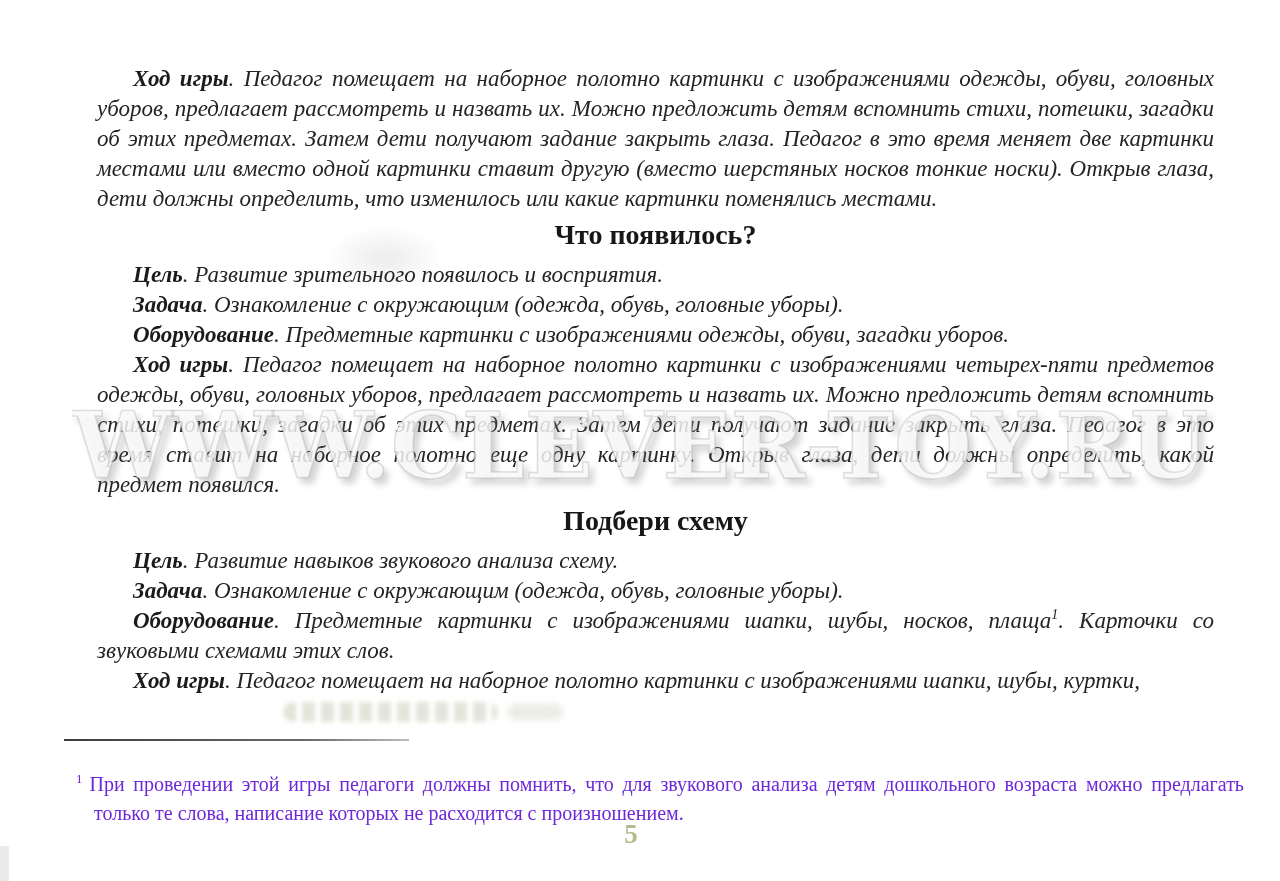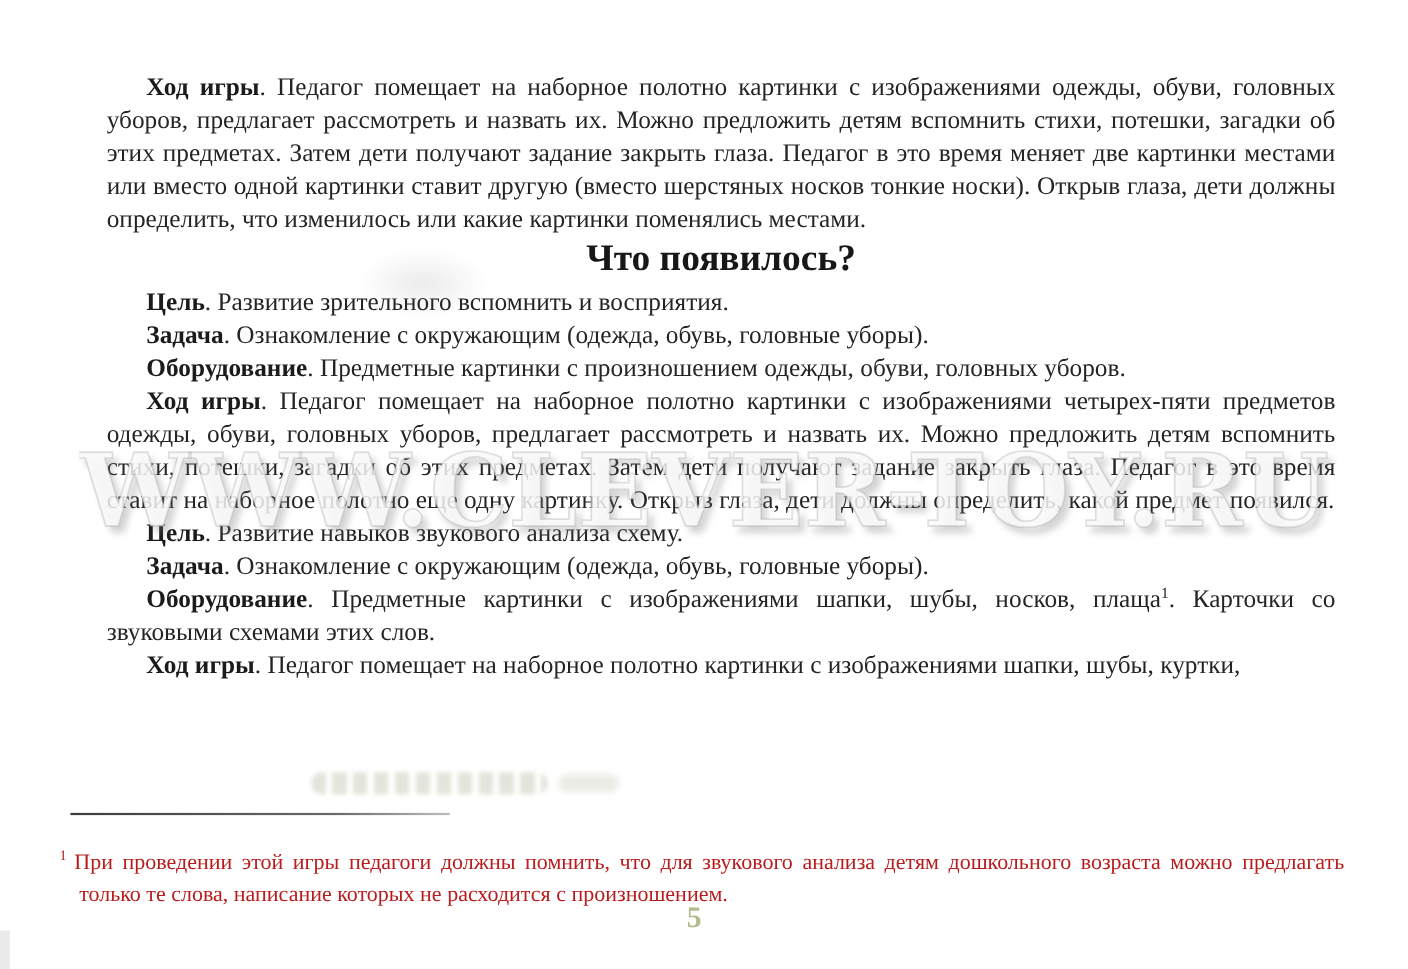--- a/index.html
+++ b/index.html
@@ -5,25 +5,25 @@
   html,body { margin:0; padding:0; background:#ffffff; }
   .page {
     position:relative; width:1280px; height:881px;
     background:#ffffff; overflow:hidden;
     font-family:"Liberation Serif","DejaVu Serif",serif;
     color:#242424;
   }
   .content { position:absolute; left:97px; top:64px; width:1117px; }
   p.body {
     margin:0; font-size:23px; line-height:30px;
-    text-align:justify; text-indent:36px; color:#242424;
+    text-align:justify; text-indent:36px; color:#242424;font-style:italic;
   }
   p.body b { font-weight:bold; color:#1b1b1b; }
   h2.game-title {
-    margin:5px 0 9px 0; font-size:34px; line-height:32px;
+    margin:5px 0 9px 0; font-size:28px; line-height:32px;
     font-weight:bold; text-align:center; color:#171717;
   }
   sup.fn-ref { font-size:14px; line-height:0; }
   .watermark {
     position:absolute; left:72px; top:380px; width:1136px; height:136px;
     opacity:0.9; pointer-events:none;
     filter: drop-shadow(5px 6px 3px rgba(120,120,120,0.38));
   }
   .smudge-top {
     position:absolute; left:325px; top:226px; width:120px; height:64px;
@@ -39,23 +39,23 @@
   .bleed-line2 {
     position:absolute; left:508px; top:704px; width:55px; height:16px;
     background:rgba(150,158,120,0.2); border-radius:8px;
     filter:blur(3px); pointer-events:none;
   }
   .footnote-rule {
     position:absolute; left:64px; top:739px; width:345px; height:2px;
     background:linear-gradient(to right,#3c3c3c 0%, #6a6a6a 70%, #bdbdbd 100%);
   }
   .footnote {
-    position:absolute; left:54px; top:750px; width:1150px;
+    position:absolute; left:76px; top:750px; width:1150px;
     font-size:20px; line-height:29px; text-align:justify;
-    padding-left:18px; text-indent:-18px; color:#b91c1c;
+    padding-left:18px; text-indent:-18px; color:#6d28d9;
   }
   .footnote sup { font-size:13px; line-height:0; margin-right:7px; }
   .page-num {
     position:absolute; left:0; top:819px; width:1262px;
     text-align:center; font-size:27px; font-weight:bold; color:#b6ba8c;
   }
   .scan-artifact {
     position:absolute; left:0; top:846px; width:9px; height:35px;
     background:#eaeaea;
   }
@@ -66,25 +66,26 @@
 <div class="page">
 
   <div class="smudge-top"></div>
 
   <div class="content">
 
     <p class="body"><b>Ход игры</b><span>. Педагог помещает на наборное полотно картинки с изображениями одежды, обуви, головных уборов, предлагает рассмотреть и назвать их. Можно предложить детям вспомнить стихи, потешки, загадки об этих предметах. Затем дети получают задание закрыть глаза. Педагог в это время меняет две картинки местами или вместо одной картинки ставит другую (вместо шерстяных носков тонкие носки). Открыв глаза, дети должны определить, что изменилось или какие картинки поменялись местами.</span></p>
 
     <h2 class="game-title">Что появилось?</h2>
 
-    <p class="body"><b>Цель</b><span>. Развитие зрительного вспомнить и восприятия.</span></p>
+    <p class="body"><b>Цель</b><span>. Развитие зрительного появилось и восприятия.</span></p>
     <p class="body"><b>Задача</b><span>. Ознакомление с окружающим (одежда, обувь, головные уборы).</span></p>
-    <p class="body"><b>Оборудование</b><span>. Предметные картинки с произношением одежды, обуви, головных уборов.</span></p>
+    <p class="body"><b>Оборудование</b><span>. Предметные картинки с изображениями одежды, обуви, загадки уборов.</span></p>
     <p class="body"><b>Ход игры</b><span>. Педагог помещает на наборное полотно картинки с изображениями четырех-пяти предметов одежды, обуви, головных уборов, предлагает рассмотреть и назвать их. Можно предложить детям вспомнить стихи, потешки, загадки об этих предметах. Затем дети получают задание закрыть глаза. Педагог в это время ставит на наборное полотно еще одну картинку. Открыв глаза, дети должны определить, какой предмет появился.</span></p>
 
+    <h2 class="game-title">Подбери схему</h2>
 
     <p class="body"><b>Цель</b><span>. Развитие навыков звукового анализа схему.</span></p>
     <p class="body"><b>Задача</b><span>. Ознакомление с окружающим (одежда, обувь, головные уборы).</span></p>
     <p class="body"><b>Оборудование</b><span>. Предметные картинки с изображениями шапки, шубы, носков, плаща</span><sup class="fn-ref">1</sup><span>. Карточки со звуковыми схемами этих слов.</span></p>
     <p class="body"><b>Ход игры</b><span>. Педагог помещает на наборное полотно картинки с изображениями шапки, шубы, куртки,</span></p>
 
   </div>
 
   <svg class="watermark" viewBox="0 0 1136 136" xmlns="http://www.w3.org/2000/svg">
     <text x="0" y="98" textLength="1136" lengthAdjust="spacingAndGlyphs" font-family="DejaVu Serif, Liberation Serif, serif" font-size="92" font-weight="bold" fill="rgba(248,248,248,0.92)" stroke="rgba(145,145,145,0.30)" stroke-width="1.6">WWW.CLEVER-TOY.RU</text>

